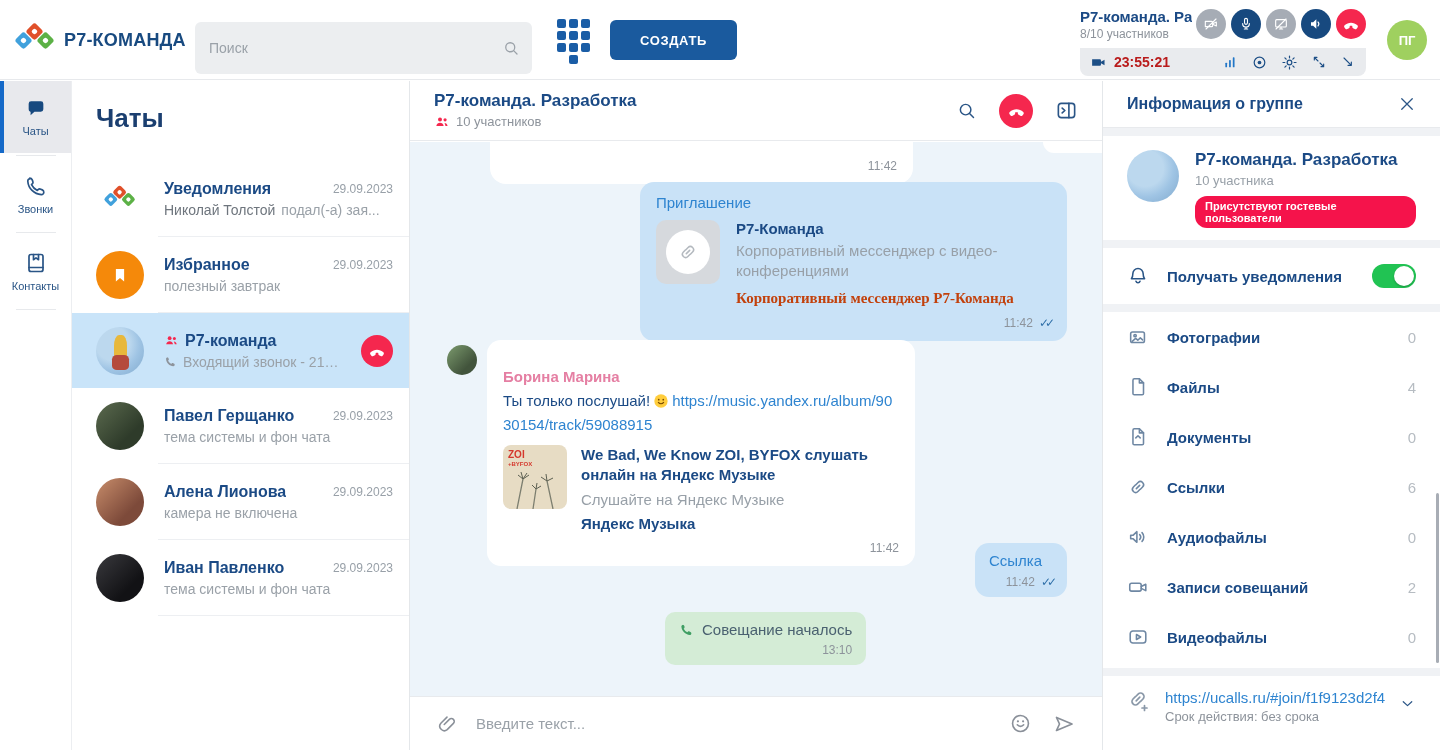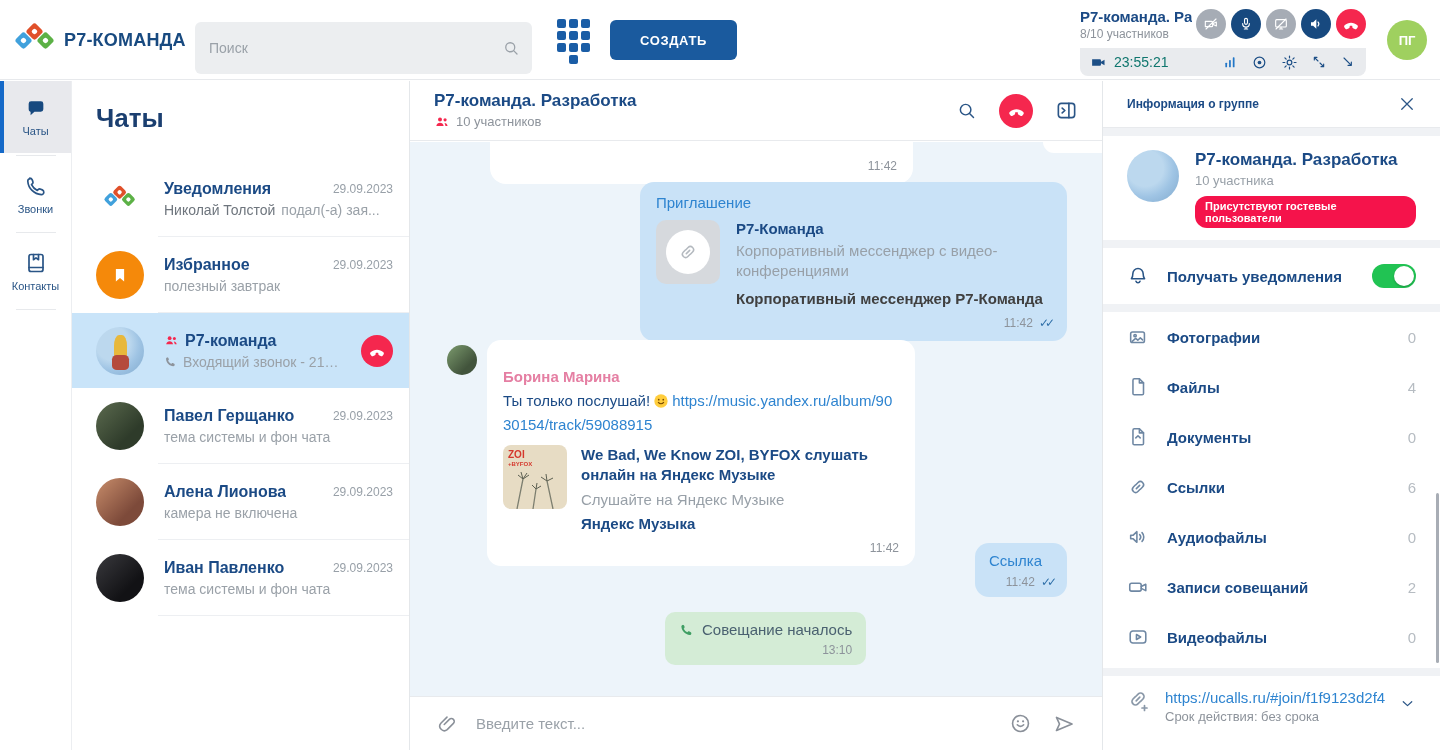--- a/index.html
+++ b/index.html
@@ -26,21 +26,21 @@
   
   .callw{position:absolute;left:1080px;top:0;width:286px;height:76px;}
   .callw-top{display:flex;align-items:center;height:48px;}
   .callw-title{width:128px;overflow:hidden;}
   .callw-title .t{font-size:15px;font-weight:bold;color:#1b4a85;white-space:nowrap;}
   .callw-title .s{font-size:12px;color:#8d939b;margin-top:2px;}
   .callw-btns{display:flex;gap:5px;margin-left:4px;}
   .cbtn{width:30px;height:30px;border-radius:50%;display:flex;align-items:center;justify-content:center;color:#fff;cursor:pointer;}
   .cbtn.gray{background:#a6acb5;} .cbtn.navy{background:#17497f;} .cbtn.red{background:#f5274e;}
   .callw-bottom{height:28px;background:#e9ebee;border-radius:0 0 8px 8px;display:flex;align-items:center;padding:0 10px;color:#1d4f86;}
-  .timer{font-size:14px;font-weight:normal;color:#0f766e;margin-left:7px;}
+  .timer{font-size:14px;font-weight:bold;color:#b91c1c;margin-left:7px;}
   .callw-bottom .sp{flex:1;}
   .callw-bottom .ric{margin-left:13px;display:flex;align-items:center;cursor:pointer;}
   .avatar-user{position:absolute;left:1387px;top:20px;width:40px;height:40px;border-radius:50%;background:#9fd05f;color:#fff;font-size:13px;font-weight:bold;display:flex;align-items:center;justify-content:center;cursor:pointer;}
 
   
   .rail{position:absolute;top:81px;left:0;bottom:0;width:72px;background:#fff;border-right:1px solid #eceef1;z-index:5;}
   .rail-item{position:relative;height:72px;display:flex;flex-direction:column;align-items:center;justify-content:center;gap:5px;color:#2a5586;font-size:11px;cursor:pointer;}
   .rail-item.active{background:#e8e9ed;}
   .rail-item.active::before{content:"";position:absolute;left:0;top:0;bottom:0;width:4px;background:#1569c8;}
   .rail-div{width:40px;height:1px;background:#e7e9ec;margin:2px auto;}
@@ -84,21 +84,21 @@
   .b-out-partial{right:0;top:0;width:59px;height:11px;background:#fff;border-radius:0 0 0 14px;}
   .tm{font-size:12px;color:#8d939b;}
   .ticks{color:#2f6fa8;letter-spacing:-4px;font-size:12px;margin-left:6px;}
   .b-invite{right:35px;top:40px;width:427px;background:#c9e2f7;padding:12px 16px 10px;}
   .lbl-link{font-size:15px;color:#2e84d0;}
   .inv-row{display:flex;gap:16px;margin-top:8px;}
   .inv-icon{width:64px;height:64px;border-radius:10px;background:#d6d9dd;flex:none;display:flex;align-items:center;justify-content:center;}
   .inv-icon .circ{width:44px;height:44px;border-radius:50%;background:#fff;display:flex;align-items:center;justify-content:center;color:#b4b9bf;}
   .inv-app{font-size:15px;font-weight:bold;color:#1b4a85;}
   .inv-desc{font-size:15px;color:#98a0a8;line-height:1.35;margin-top:4px;}
-  .inv-foot{font-size:15px;font-weight:bold;color:#404040;margin-top:8px;}
+  .inv-foot{font-size:15px;font-weight:bold;color:#c2410c;margin-top:8px;font-family:Liberation Serif, serif;}
   .b-time-r{text-align:right;margin-top:6px;}
   .msg-av{position:absolute;left:37px;top:203px;width:30px;height:30px;border-radius:50%;background:linear-gradient(135deg,#7c9b6e,#42543c 70%);}
   .b-music{left:77px;top:198px;width:428px;background:#fff;padding:28px 16px 10px;}
   .sender{font-size:15px;font-weight:bold;color:#e57fa3;margin-bottom:5px;}
   .mtext{font-size:15px;color:#1b4a85;line-height:1.4;}
   .mlink{color:#2e84d0;word-break:break-all;text-decoration:none;}
   .emoji{display:inline-block;vertical-align:-3px;margin:0 3px;}
   .prev-row{display:flex;gap:14px;margin-top:10px;}
   .art{width:64px;height:64px;border-radius:8px;flex:none;overflow:hidden;}
   .pr-title{font-size:15px;font-weight:bold;color:#1b4a85;line-height:1.35;}
@@ -110,21 +110,21 @@
   .meet-row{display:flex;align-items:center;gap:8px;font-size:15px;color:#4a6170;}
   .meet-row svg{color:#3f9e63;}
   .inputbar{position:absolute;bottom:0;left:0;right:0;height:54px;background:#fff;border-top:1px solid #e8eaed;display:flex;align-items:center;padding:0 26px;gap:16px;color:#8a9099;}
   .inputbar input{flex:1;border:none;outline:none;font-size:15px;color:#475059;}
   .inputbar input::placeholder{color:#9aa1a8;}
   .inputbar .right{display:flex;align-items:center;gap:20px;}
 
   
   .infopanel{position:absolute;top:81px;left:1102px;bottom:0;width:338px;background:#fff;border-left:1px solid #e4e7ea;}
   .ip-hdr{height:47px;display:flex;align-items:center;padding:0 24px;border-bottom:1px solid #e8eaed;}
-  .ip-hdr .t{font-size:12px;font-weight:bold;color:#1b4a85;flex:1;}
+  .ip-hdr .t{font-size:16px;font-weight:bold;color:#1b4a85;flex:1;}
   .band{height:8px;background:#f0f2f5;}
   .grp{display:flex;gap:16px;padding:14px 24px 12px;}
   .grp .gav{width:52px;height:52px;border-radius:50%;flex:none;overflow:hidden;background:radial-gradient(circle at 35% 35%,#bcd8ee 0 38%,#9fc4e4 60%,#7fa8cc);}
   .grp .gn{font-size:17px;font-weight:bold;color:#1b4a85;}
   .grp .gc{font-size:13px;color:#98a0a8;margin-top:3px;}
   .badge{display:inline-block;margin-top:8px;background:#f5134b;color:#fff;font-size:11px;font-weight:bold;padding:4px 10px;border-radius:12px;}
   .notif{display:flex;align-items:center;gap:18px;padding:0 24px;height:56px;color:#2a5586;}
   .notif .nl{flex:1;font-size:15px;font-weight:bold;color:#1b4a85;}
   .toggle{width:44px;height:24px;border-radius:12px;background:#21c353;position:relative;cursor:pointer;flex:none;}
   .toggle::after{content:"";position:absolute;right:2px;top:2px;width:20px;height:20px;border-radius:50%;background:#fff;box-shadow:0 1px 2px rgba(0,0,0,.25);}

